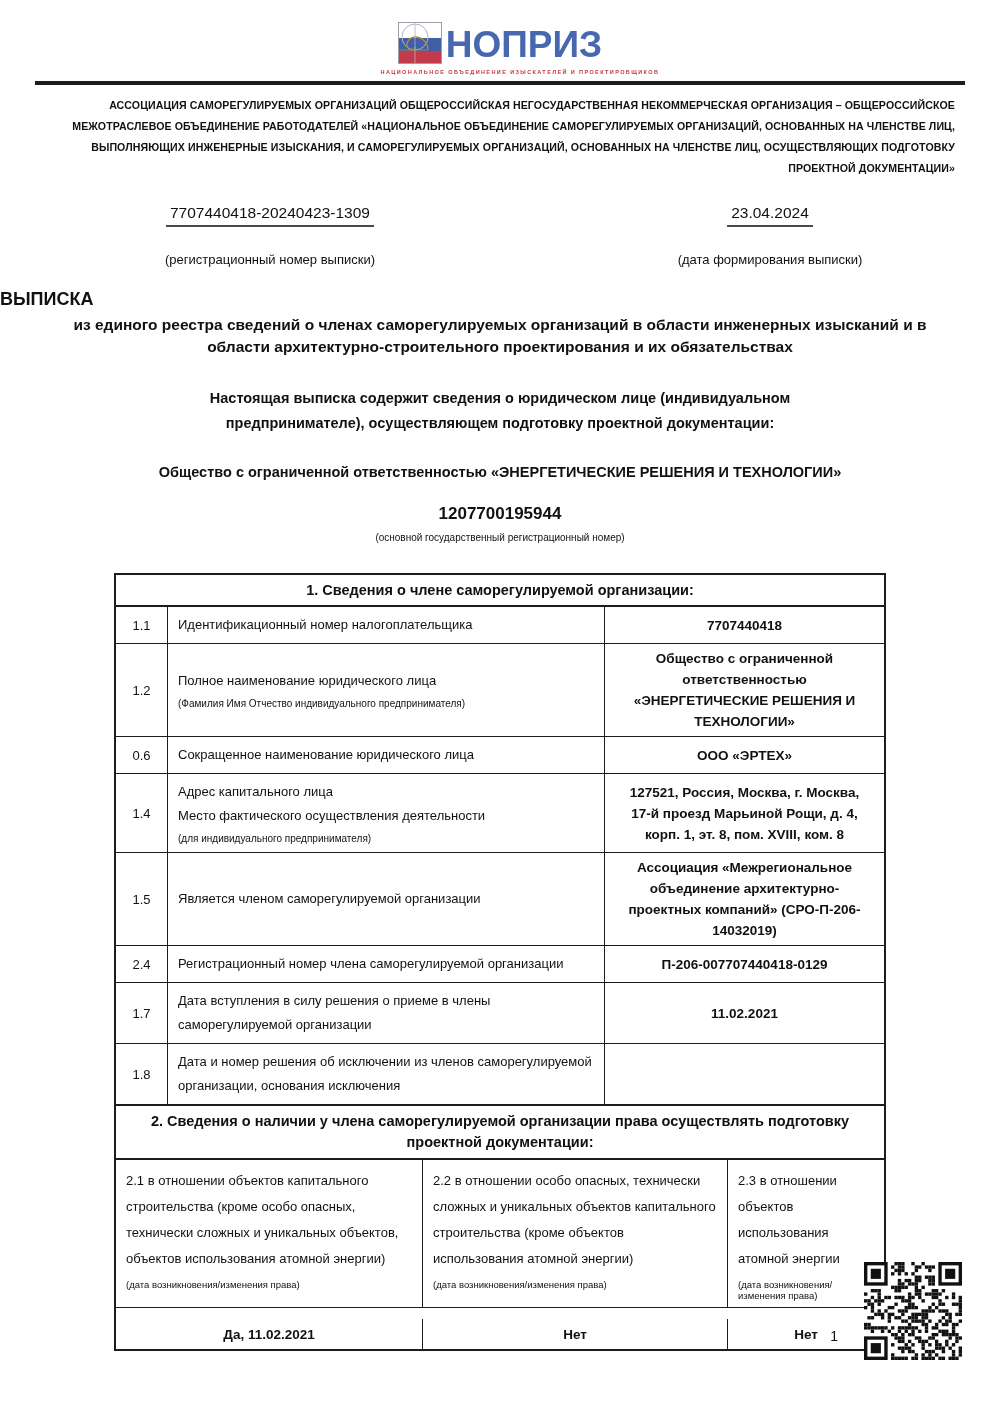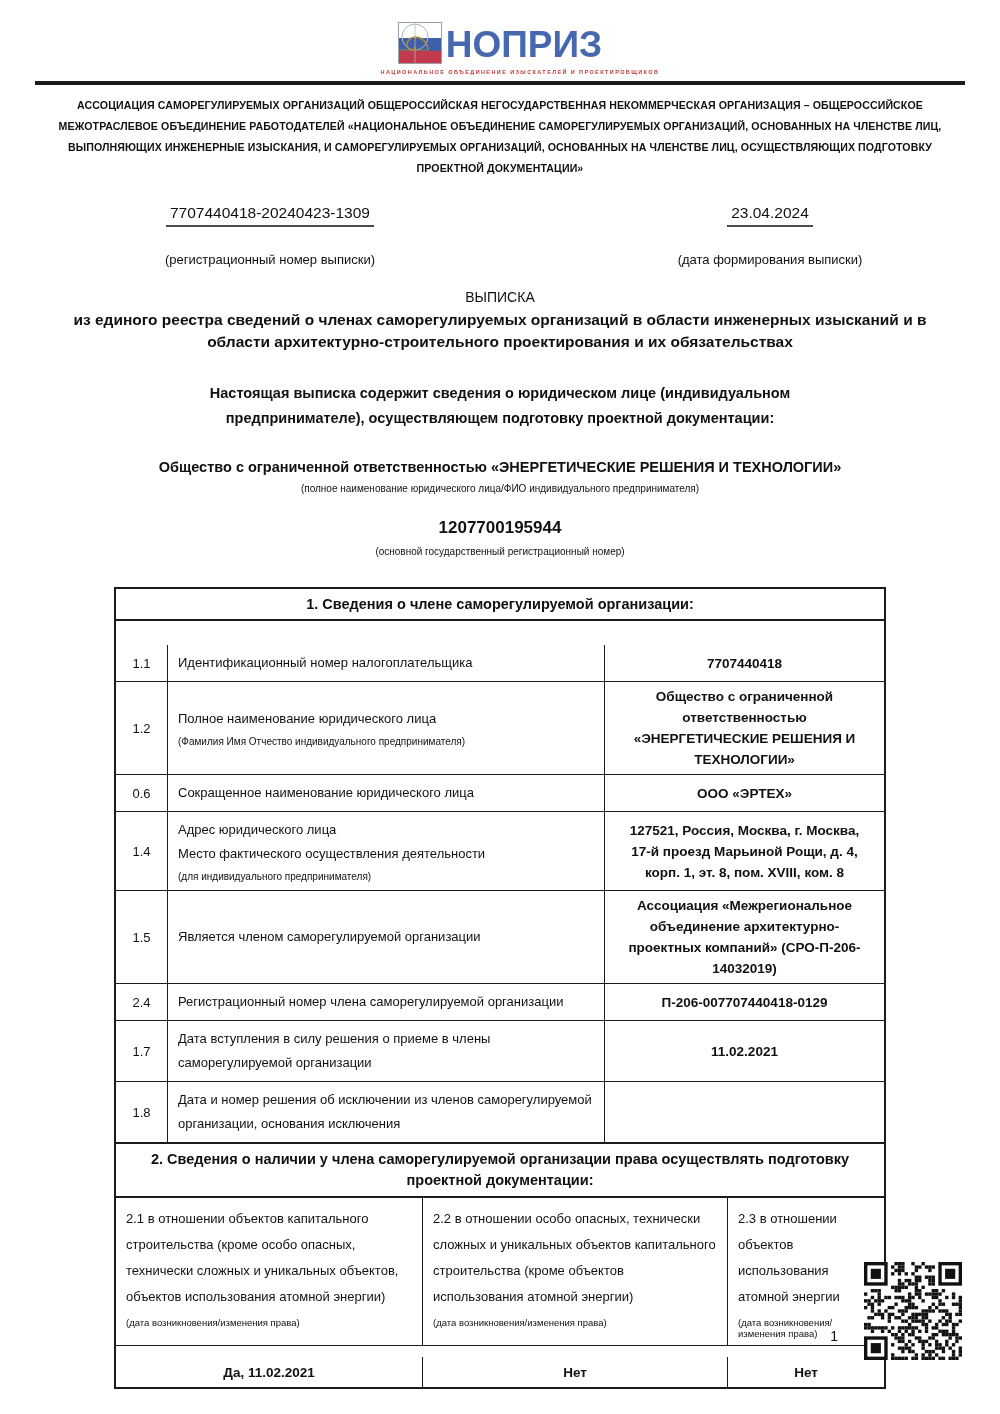--- a/index.html
+++ b/index.html
@@ -29,35 +29,35 @@
     margin-top: 1px; margin-left: 40px;
   }
   
   .double-rule {
     width: 930px; margin: 6px auto 0 auto; height: 3px;
     border-top: 2px solid #1c1c1c; border-bottom: 2px solid #1c1c1c;
   }
   
   .org-header {
     width: 910px; margin: 10px auto 0 auto;
-    font-size: 10.6px; font-weight: 700; text-align: center;
+    font-size: 10.6px; font-weight: 700; text-align: right;
     line-height: 21px; letter-spacing: 0.1px;
   }
   
   .reg-row { display: flex; margin-top: 25px; }
   .reg-col { display: flex; flex-direction: column; align-items: center; }
   .reg-col.left  { width: 54%; }
   .reg-col.right { width: 46%; }
   .reg-value {
     font-size: 15.5px; font-weight: 400;
     border-bottom: 2px solid #4a4a4a; padding: 0 4px 3px 4px;
   }
   .reg-caption { font-size: 13px; margin-top: 25px; }
   
-  .doc-title { text-align: center; margin-top: 22px; font-size: 14px; font-weight: 400; }
+  .doc-title { text-align: left; margin-top: 22px; font-size: 18px; font-weight: 700; }
   .doc-subtitle {
     width: 880px; margin: 4px auto 0 auto; text-align: center;
     font-size: 15.5px; font-weight: 700; line-height: 22px;
   }
   .intro {
     width: 590px; margin: 28px auto 0 auto; text-align: center;
     font-size: 14.5px; font-weight: 700; line-height: 25px;
   }
   .company-name {
     width: 900px; margin: 28px auto 0 auto; text-align: center;
@@ -84,21 +84,21 @@
   .t1-label {
     border-right: 1px solid #1c1c1c;
     padding: 6px 10px; display: flex; flex-direction: column; justify-content: center;
     font-size: 13px; line-height: 24px; white-space: pre-line;
   }
   .t1-sublabel { font-size: 10px; line-height: 14px; margin-top: 4px; white-space: normal; }
   .t1-value {
     display: flex; align-items: center; justify-content: center; text-align: center;
     font-size: 13.5px; font-weight: 700; line-height: 21px; padding: 4px 14px;
   }
-  .r1 { min-height: 36px; margin-top: 24px; } .r2 { min-height: 58px; } .r3 { min-height: 28px; }
+  .r1 { min-height: 36px; } .r2 { min-height: 58px; } .r3 { min-height: 28px; }
   .r4 { min-height: 78px; } .r5 { min-height: 50px; } .r6 { min-height: 35px; }
   .r7 { min-height: 50px; } .r8 { min-height: 57px; }
   
   .tbl2 { margin-top: -2px; border-top: 2px solid #1c1c1c; }
   .t2-title { line-height: 21px; padding: 5px 20px; }
   .t2-heads, .t2-vals { display: grid; grid-template-columns: 307px 305px 1fr; }
   .t2-heads > div { border-right: 1px solid #1c1c1c; padding: 8px 10px 6px 10px; min-height: 128px; }
   .t2-heads > div:last-child, .t2-vals > div:last-child { border-right: none; }
   .t2-head-text { font-size: 13px; line-height: 26px; }
   .t2-caption { font-size: 9.5px; margin-top: 7px; }
@@ -149,21 +149,20 @@
       <div class="reg-caption">(дата формирования выписки)</div>
     </div>
   </div>
 
   <div class="doc-title">ВЫПИСКА</div>
   <div class="doc-subtitle">из единого реестра сведений о членах саморегулируемых организаций в области инженерных изысканий и в области архитектурно-строительного проектирования и их обязательствах</div>
 
   <div class="intro">Настоящая выписка содержит сведения о юридическом лице (индивидуальном предпринимателе), осуществляющем подготовку проектной документации:</div>
 
   <div class="company-name">Общество с ограниченной ответственностью «ЭНЕРГЕТИЧЕСКИЕ РЕШЕНИЯ И ТЕХНОЛОГИИ»</div>
-  <div class="small-caption">(полное наименование юридического лица/ФИО индивидуального предпринимателя)</div>
   <div class="ogrn">1207700195944</div>
   <div class="small-caption">(основной государственный регистрационный номер)</div>
 
   <div class="tbl">
     <div class="tbl-title">1. Сведения о члене саморегулируемой организации:</div>
 
     <div class="t1-row r1">
       <div class="t1-num">1.1</div>
       <div class="t1-label"><span>Идентификационный номер налогоплательщика</span></div>
       <div class="t1-value">7707440418</div>
@@ -173,21 +172,21 @@
       <div class="t1-label"><span>Полное наименование юридического лица</span><span class="t1-sublabel">(Фамилия Имя Отчество индивидуального предпринимателя)</span></div>
       <div class="t1-value">Общество с ограниченной ответственностью «ЭНЕРГЕТИЧЕСКИЕ РЕШЕНИЯ И ТЕХНОЛОГИИ»</div>
     </div>
     <div class="t1-row r3">
       <div class="t1-num">0.6</div>
       <div class="t1-label"><span>Сокращенное наименование юридического лица</span></div>
       <div class="t1-value">ООО «ЭРТЕХ»</div>
     </div>
     <div class="t1-row r4">
       <div class="t1-num">1.4</div>
-      <div class="t1-label"><span>Адрес юридического лица
+      <div class="t1-label"><span>Адрес капитального лица
 Место фактического осуществления деятельности</span><span class="t1-sublabel">(для индивидуального предпринимателя)</span></div>
       <div class="t1-value">127521, Россия, Москва, г. Москва, 17-й проезд Марьиной Рощи, д. 4, корп. 1, эт. 8, пом. XVIII, ком. 8</div>
     </div>
     <div class="t1-row r5">
       <div class="t1-num">1.5</div>
       <div class="t1-label"><span>Является членом саморегулируемой организации</span></div>
       <div class="t1-value">Ассоциация «Межрегиональное объединение архитектурно-проектных компаний» (СРО-П-206-14032019)</div>
     </div>
     <div class="t1-row r6">
       <div class="t1-num">2.4</div>

